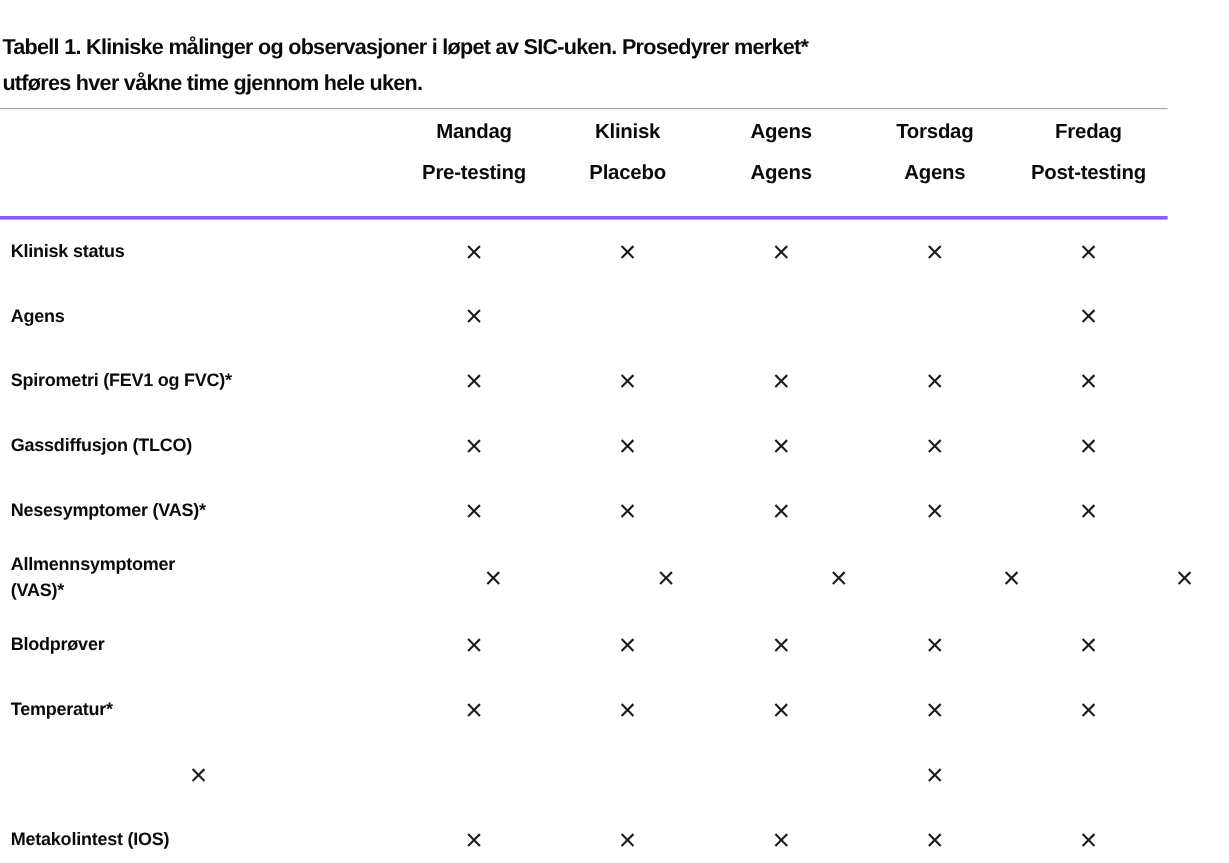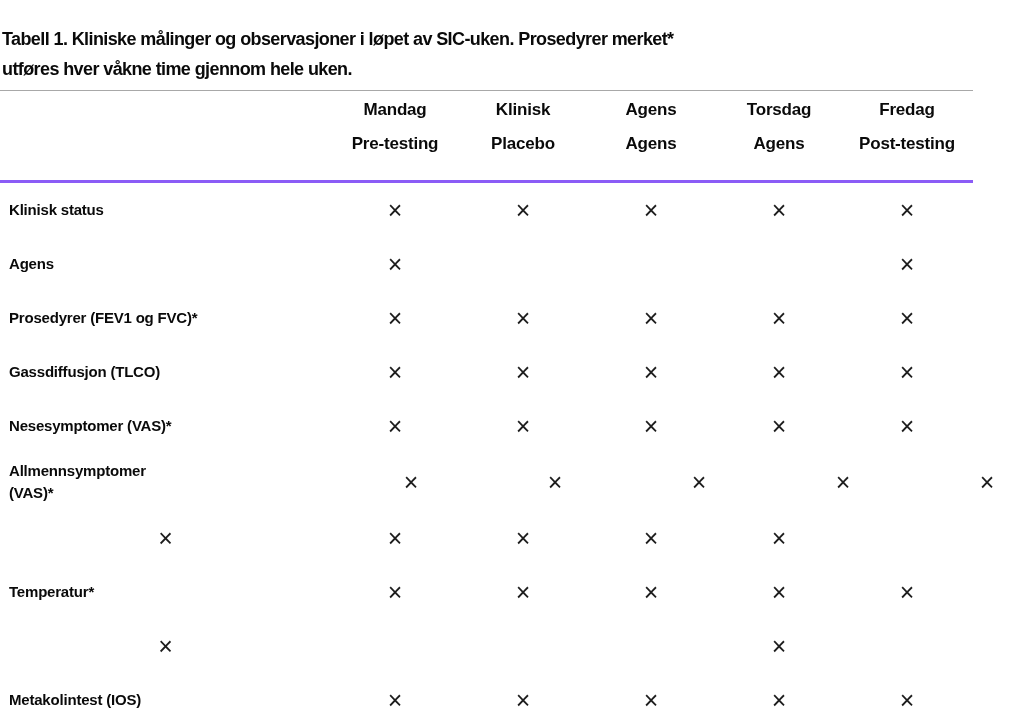--- a/index.html
+++ b/index.html
@@ -107,21 +107,21 @@
         </div>
         <div class="row">
           <div class="lcell">Agens</div>
           <div class="cell"><span>×</span></div>
           <div class="cell"></div>
           <div class="cell"></div>
           <div class="cell"></div>
           <div class="cell"><span>×</span></div>
         </div>
         <div class="row">
-          <div class="lcell">Prosedyrer (FEV1 og FVC)*</div>
+          <div class="lcell">Spirometri (FEV1 og FVC)*</div>
           <div class="cell"><span>×</span></div>
           <div class="cell"><span>×</span></div>
           <div class="cell"><span>×</span></div>
           <div class="cell"><span>×</span></div>
           <div class="cell"><span>×</span></div>
         </div>
         <div class="row">
           <div class="lcell">Gassdiffusjon (TLCO)</div>
           <div class="cell"><span>×</span></div>
           <div class="cell"><span>×</span></div>
@@ -140,20 +140,21 @@
         <div class="row tall">
           <div class="lcell">Allmennsymptomer
 (VAS)*</div>
           <div class="cell"><span>×</span></div>
           <div class="cell"><span>×</span></div>
           <div class="cell"><span>×</span></div>
           <div class="cell"><span>×</span></div>
           <div class="cell"><span>×</span></div>
         </div>
         <div class="row">
+          <div class="lcell">Blodprøver</div>
           <div class="cell"><span>×</span></div>
           <div class="cell"><span>×</span></div>
           <div class="cell"><span>×</span></div>
           <div class="cell"><span>×</span></div>
           <div class="cell"><span>×</span></div>
         </div>
         <div class="row">
           <div class="lcell">Temperatur*</div>
           <div class="cell"><span>×</span></div>
           <div class="cell"><span>×</span></div>

